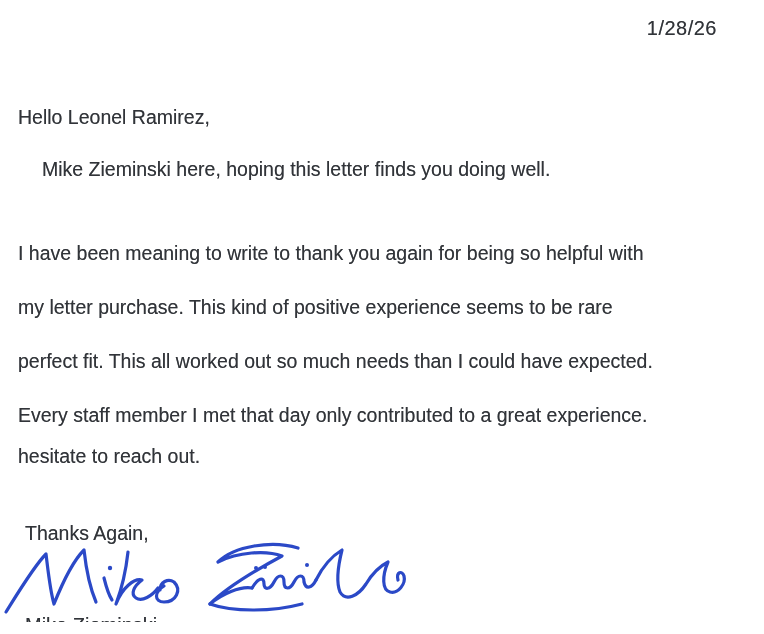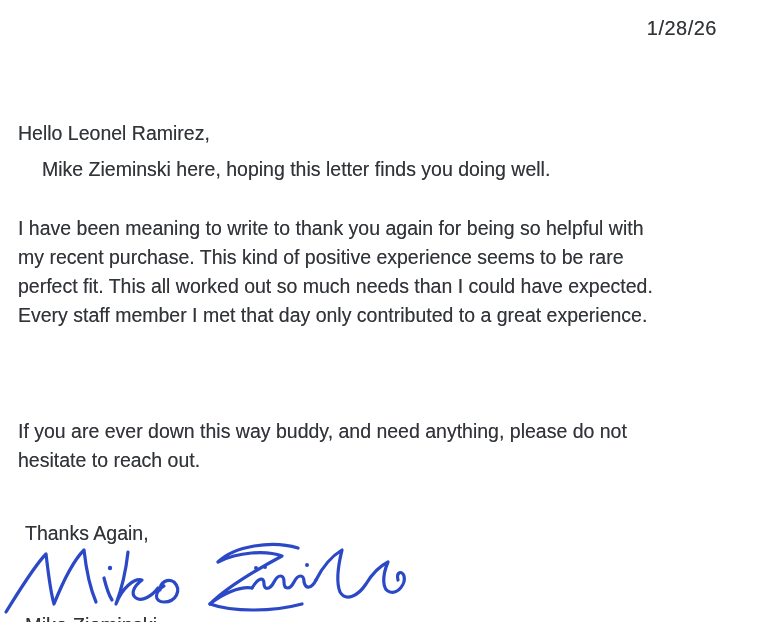--- a/index.html
+++ b/index.html
@@ -22,38 +22,38 @@
     top: 17px;
     right: 47px;
     font-size: 20px;
     letter-spacing: 0.5px;
   }
   .greeting {
     position: absolute;
     top: 106px;
     left: 18px;
     font-size: 19.5px;
-    margin-top: 16px;
   }
   .intro {
     position: absolute;
     top: 158px;
     left: 18px;
     font-size: 19.5px;
     margin-left: 24px;
   }
   .para {
     position: absolute;
     left: 18px;
     right: 14px;
     font-size: 19.5px;
   }
   .para .line {
     line-height: 29px;
     white-space: nowrap;
+    margin-top: 25px;
   }
   .p1 { top: 214px; }
   .p2 { top: 417px; }
   .closing {
     position: absolute;
     top: 522px;
     left: 25px;
     font-size: 19.5px;
   }
   .signature {
@@ -76,27 +76,26 @@
 <div class="page">
 
   <div class="date">1/28/26</div>
 
   <div class="greeting">Hello Leonel Ramirez,</div>
 
   <div class="intro">Mike Zieminski here, hoping this letter finds you doing well.</div>
 
   <div class="para p1">
     <div class="line">I have been meaning to write to thank you again for being so helpful with</div>
-    <div class="line">my recent purchase. This kind of positive experience seems to be rare</div>
+    <div class="line">my letter purchase. This kind of positive experience seems to be rare</div>
     <div class="line">perfect fit. This all worked out so much needs than I could have expected.</div>
     <div class="line">Every staff member I met that day only contributed to a great experience.</div>
   </div>
 
   <div class="para p2">
-    <div class="line">If you are ever down this way buddy, and need anything, please do not</div>
     <div class="line">hesitate to reach out.</div>
   </div>
 
   <div class="closing">Thanks Again,</div>
 
   <svg class="signature" viewBox="0 0 430 82" fill="none" xmlns="http://www.w3.org/2000/svg">
     <g stroke="#2b49c7" stroke-width="3.2" stroke-linecap="round" stroke-linejoin="round" fill="none">
 
       <path d="M4,74 C14,58 32,28 44,16 C46,32 48,52 52,66 C60,46 72,22 82,12 C84,30 88,50 94,64"></path>
 

